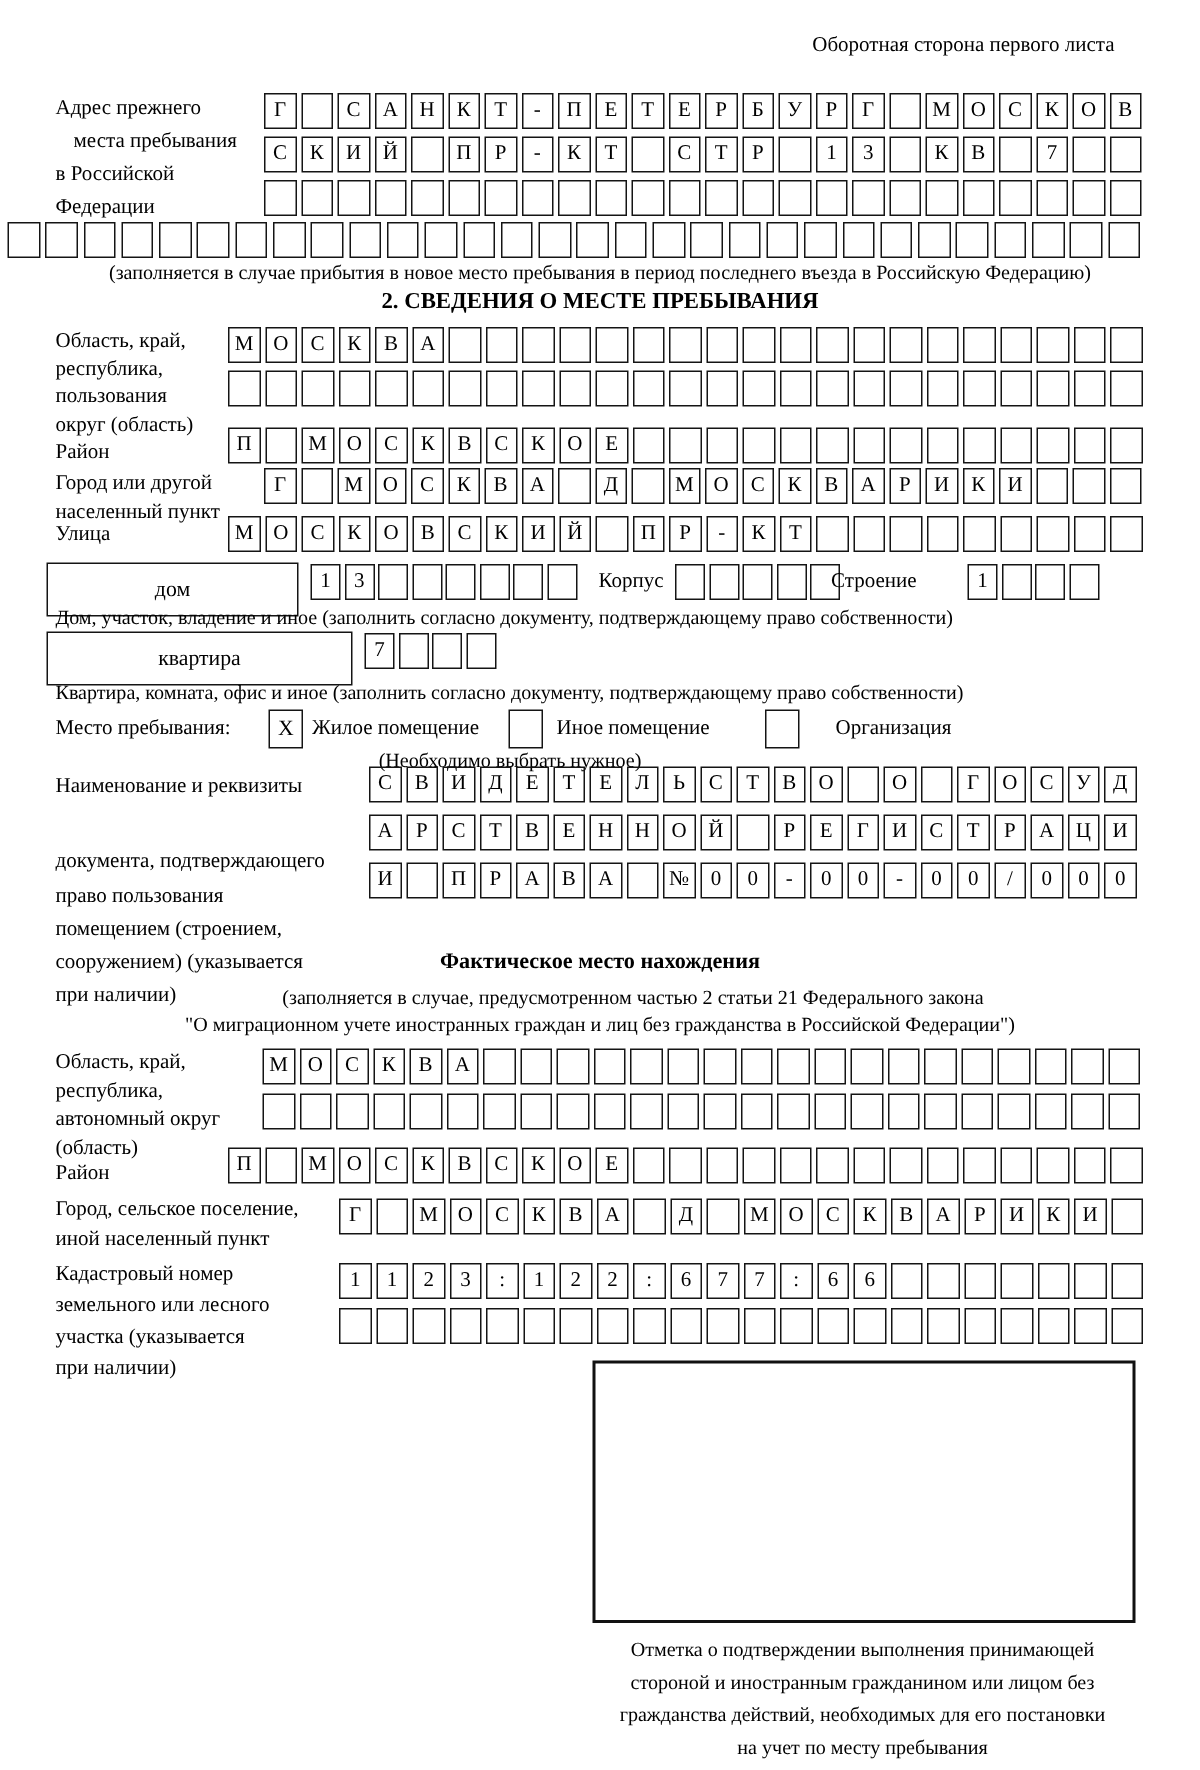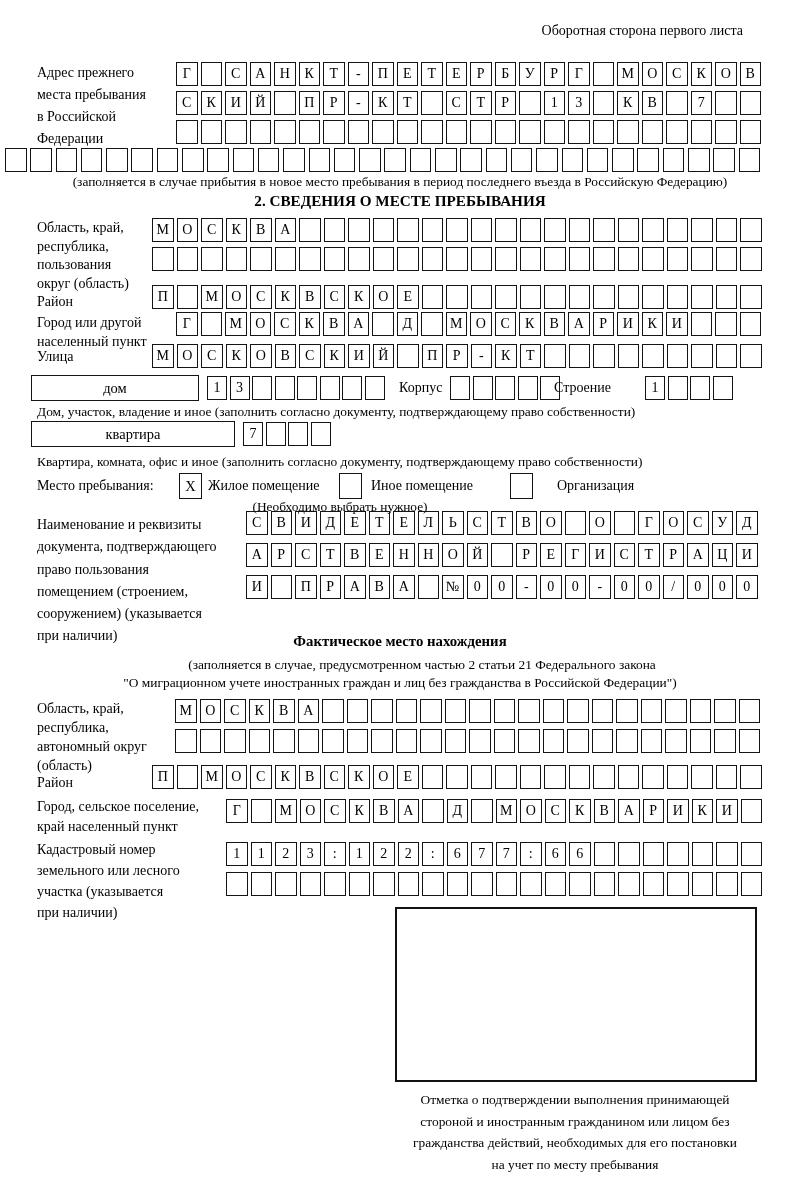--- a/index.html
+++ b/index.html
@@ -9,36 +9,36 @@
   .lbl{font-size:14px;line-height:18.5px;white-space:nowrap;}
   .note{font-size:13.4px;white-space:nowrap;}
   .center{left:0;right:0;text-align:center;}
   .title{font-weight:bold;font-size:15.2px;}
   .boxrow{position:absolute;display:flex;gap:3px;}
   .cell{box-sizing:border-box;flex:0 0 auto;width:21.5px;height:24px;border:1.6px solid #141414;
         display:flex;align-items:center;justify-content:center;font-size:14px;line-height:1;}
   .boxrow.wide{gap:3.8px;}
   .boxrow.sm{gap:2.5px;}
   .boxrow.sm .cell{width:20px;}
-  .widebox{position:absolute;box-sizing:border-box;height:26px;border:1.6px solid #141414;
+  .widebox{position:absolute;box-sizing:border-box;height:36px;border:1.6px solid #141414;
            display:flex;align-items:center;justify-content:center;font-size:14.5px;}
   .checkbox{position:absolute;box-sizing:border-box;width:23px;height:26px;border:1.6px solid #141414;
             display:flex;align-items:center;justify-content:center;font-size:14.5px;}
   .bigbox{position:absolute;box-sizing:border-box;border:2px solid #111;background:#fff;}
 </style>
 </head>
 <body>
 
 <div class="page">
 
   <div class="abs lbl" style="top:22px;right:57px;">Оборотная сторона первого листа</div>
 
   <div class="abs" style="left:37px;top:62px;">
     <div class="lbl" style="line-height:22px;">Адрес прежнего</div>
-    <div class="lbl" style="line-height:22px;">места пребывания</div>
+    <div class="lbl" style="line-height:22px;margin-left:12px;">места пребывания</div>
     <div class="lbl" style="line-height:22px;">в Российской</div>
     <div class="lbl" style="line-height:22px;">Федерации</div>
   </div>
 
   <div class="boxrow" style="left:176px;top:62px;">
       <div class="cell">Г</div>
       <div class="cell"></div>
       <div class="cell">С</div>
       <div class="cell">А</div>
       <div class="cell">Н</div>
@@ -348,21 +348,21 @@
   <div class="checkbox" style="left:179px;top:473px;">X</div>
   <div class="abs lbl" style="left:208px;top:477px;">Жилое помещение</div>
   <div class="checkbox" style="left:339px;top:473px;"></div>
   <div class="abs lbl" style="left:371px;top:477px;">Иное помещение</div>
   <div class="checkbox" style="left:510px;top:473px;"></div>
   <div class="abs lbl" style="left:557px;top:477px;">Организация</div>
   <div class="abs note" style="left:150px;top:499px;width:380px;text-align:center;">(Необходимо выбрать нужное)</div>
 
   <div class="abs" style="left:37px;top:514px;">
     <div class="lbl" style="line-height:22.3px;">Наименование и реквизиты</div>
-    <div class="lbl" style="line-height:22.3px;">документа, подтверждающего</div>
+    <div class="lbl" style="line-height:22.3px;margin-top:28px;">документа, подтверждающего</div>
     <div class="lbl" style="line-height:22.3px;">право пользования</div>
     <div class="lbl" style="line-height:22.3px;">помещением (строением,</div>
     <div class="lbl" style="line-height:22.3px;">сооружением) (указывается</div>
     <div class="lbl" style="line-height:22.3px;">при наличии)</div>
   </div>
   <div class="boxrow" style="left:246px;top:511px;">
       <div class="cell">С</div>
       <div class="cell">В</div>
       <div class="cell">И</div>
       <div class="cell">Д</div>
@@ -518,21 +518,21 @@
       <div class="cell"></div>
       <div class="cell"></div>
       <div class="cell"></div>
       <div class="cell"></div>
       <div class="cell"></div>
       <div class="cell"></div>
     </div>
 
   <div class="abs" style="left:37px;top:797px;">
     <div class="lbl" style="line-height:19.5px;">Город, сельское поселение,</div>
-    <div class="lbl" style="line-height:19.5px;">край населенный пункт</div>
+    <div class="lbl" style="line-height:19.5px;">иной населенный пункт</div>
   </div>
   <div class="boxrow" style="left:226px;top:799px;">
       <div class="cell">Г</div>
       <div class="cell"></div>
       <div class="cell">М</div>
       <div class="cell">О</div>
       <div class="cell">С</div>
       <div class="cell">К</div>
       <div class="cell">В</div>
       <div class="cell">А</div>

